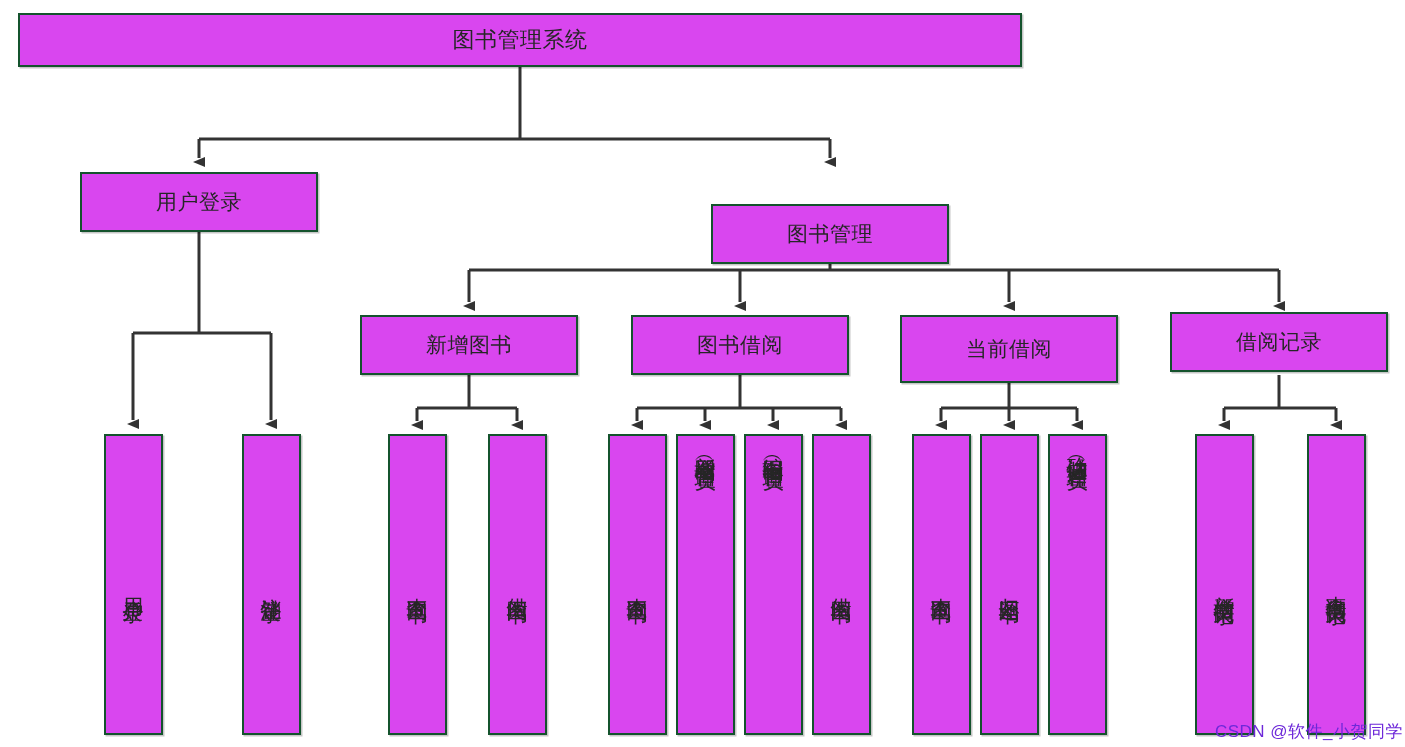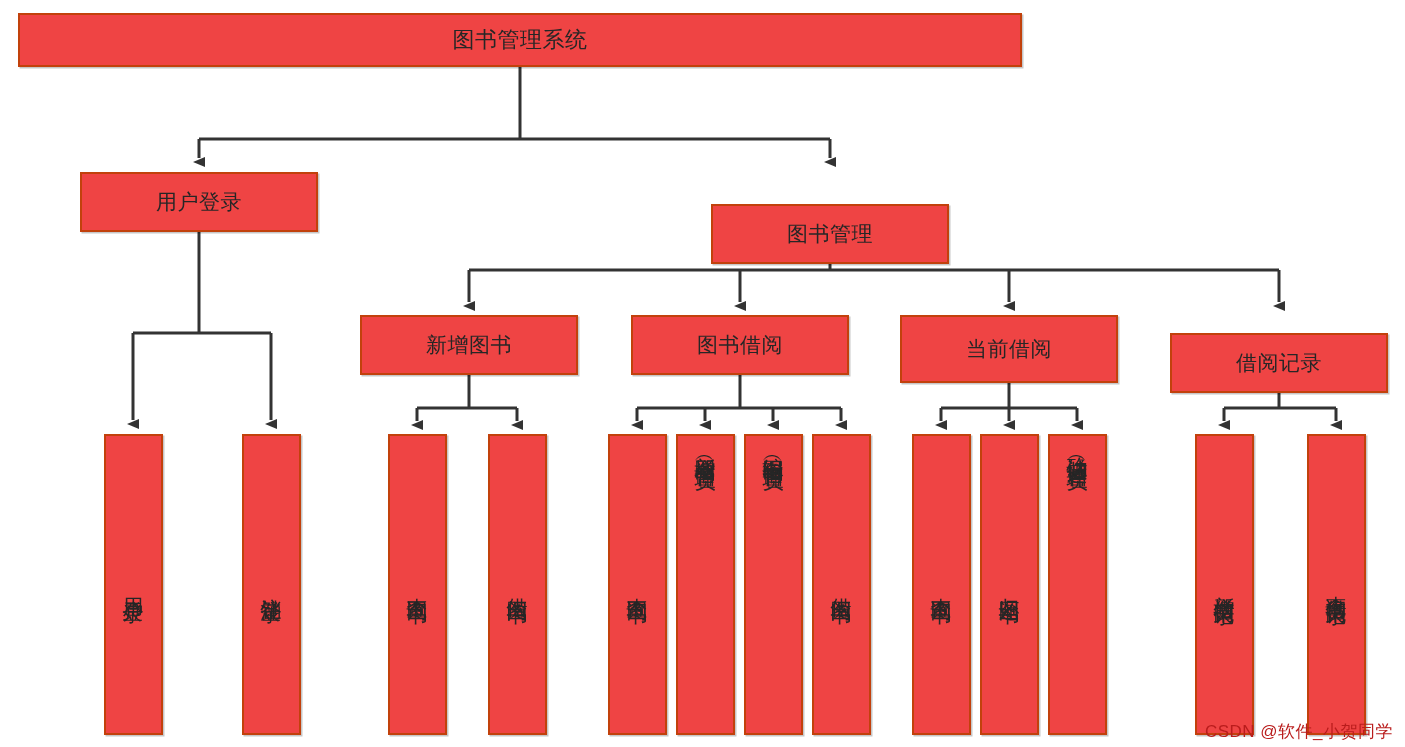--- a/index.html
+++ b/index.html
@@ -21,22 +21,22 @@
     position: absolute;
     left: 0;
     top: 0;
     width: 1405px;
     height: 747px;
     pointer-events: none;
   }
   .node {
     position: absolute;
     box-sizing: border-box;
-    border: 2px solid #c2410c;
-    background: #ef4444;
+    border: 2px solid #14532d;
+    background: #d946ef;
     color: #262626;
     display: flex;
     align-items: center;
     justify-content: center;
     box-shadow: 1.5px 1.5px 0 rgba(0,0,0,0.22);
   }
   .node .label {
     font-size: 21px;
     letter-spacing: 0.5px;
     line-height: 1.15;
@@ -57,24 +57,24 @@
     white-space: nowrap;
   }
   .node.leaf.centered {
     align-items: center;
   }
   .node.leaf.topalign .label {
     margin-top: 4px;
   }
   .watermark {
     position: absolute;
-    right: 12px;
+    right: 2px;
     bottom: 4px;
     font-size: 17px;
-    color: #b91c1c;
+    color: #6d28d9;
     white-space: nowrap;
     letter-spacing: 0.5px;
   }
 </style>
 </head>
 <body>
 
 <div id="canvas">
 
   <svg id="edges" viewBox="0 0 1405 747">
@@ -140,21 +140,21 @@
 
   <div class="node" style="left:360px; top:315px; width:218px; height:60px;">
     <span class="label">新增图书</span>
   </div>
   <div class="node" style="left:631px; top:315px; width:218px; height:60px;text-align:right;">
     <span class="label">图书借阅</span>
   </div>
   <div class="node" style="left:900px; top:315px; width:218px; height:68px;">
     <span class="label">当前借阅</span>
   </div>
-  <div class="node" style="left:1170px; top:333px; width:218px; height:60px;">
+  <div class="node" style="left:1170px; top:312px; width:218px; height:60px;">
     <span class="label">借阅记录</span>
   </div>
 
   <div class="node leaf centered" style="left:104px; top:434px; width:59px; height:301px;">
     <span class="label">用户登录</span>
   </div>
   <div class="node leaf centered" style="left:242px; top:434px; width:59px; height:301px;">
     <span class="label">注销登录</span>
   </div>
 

